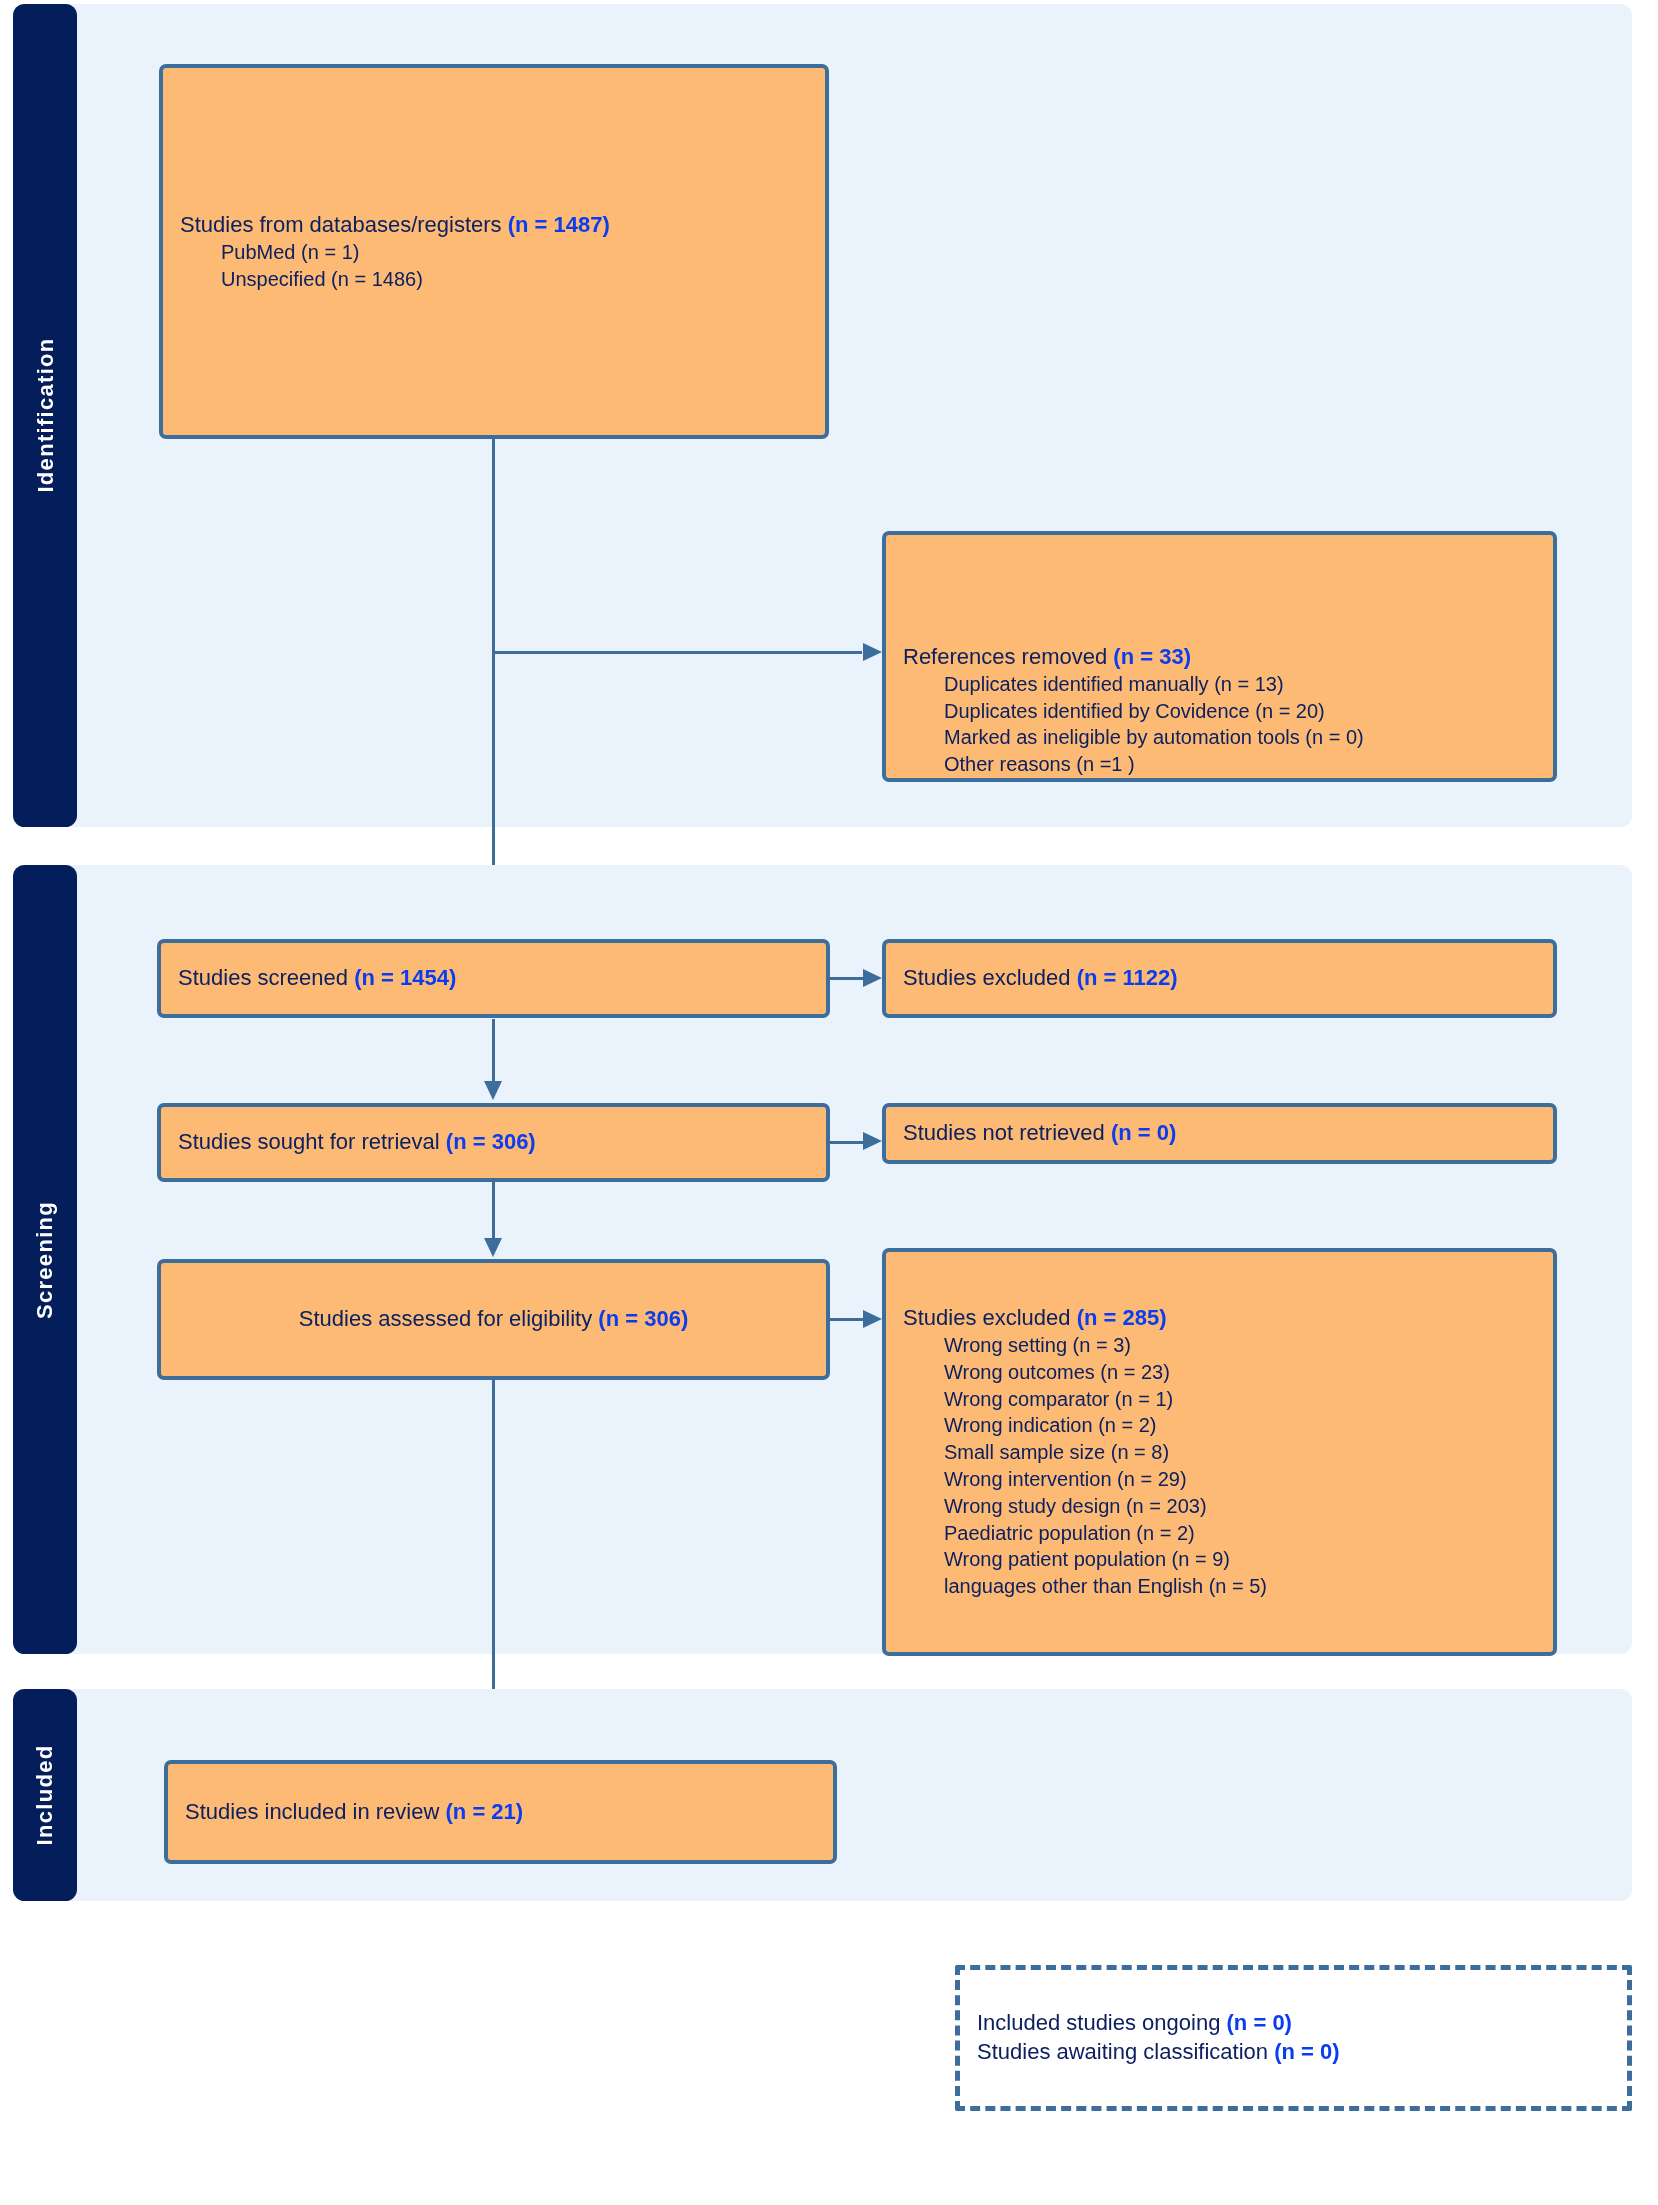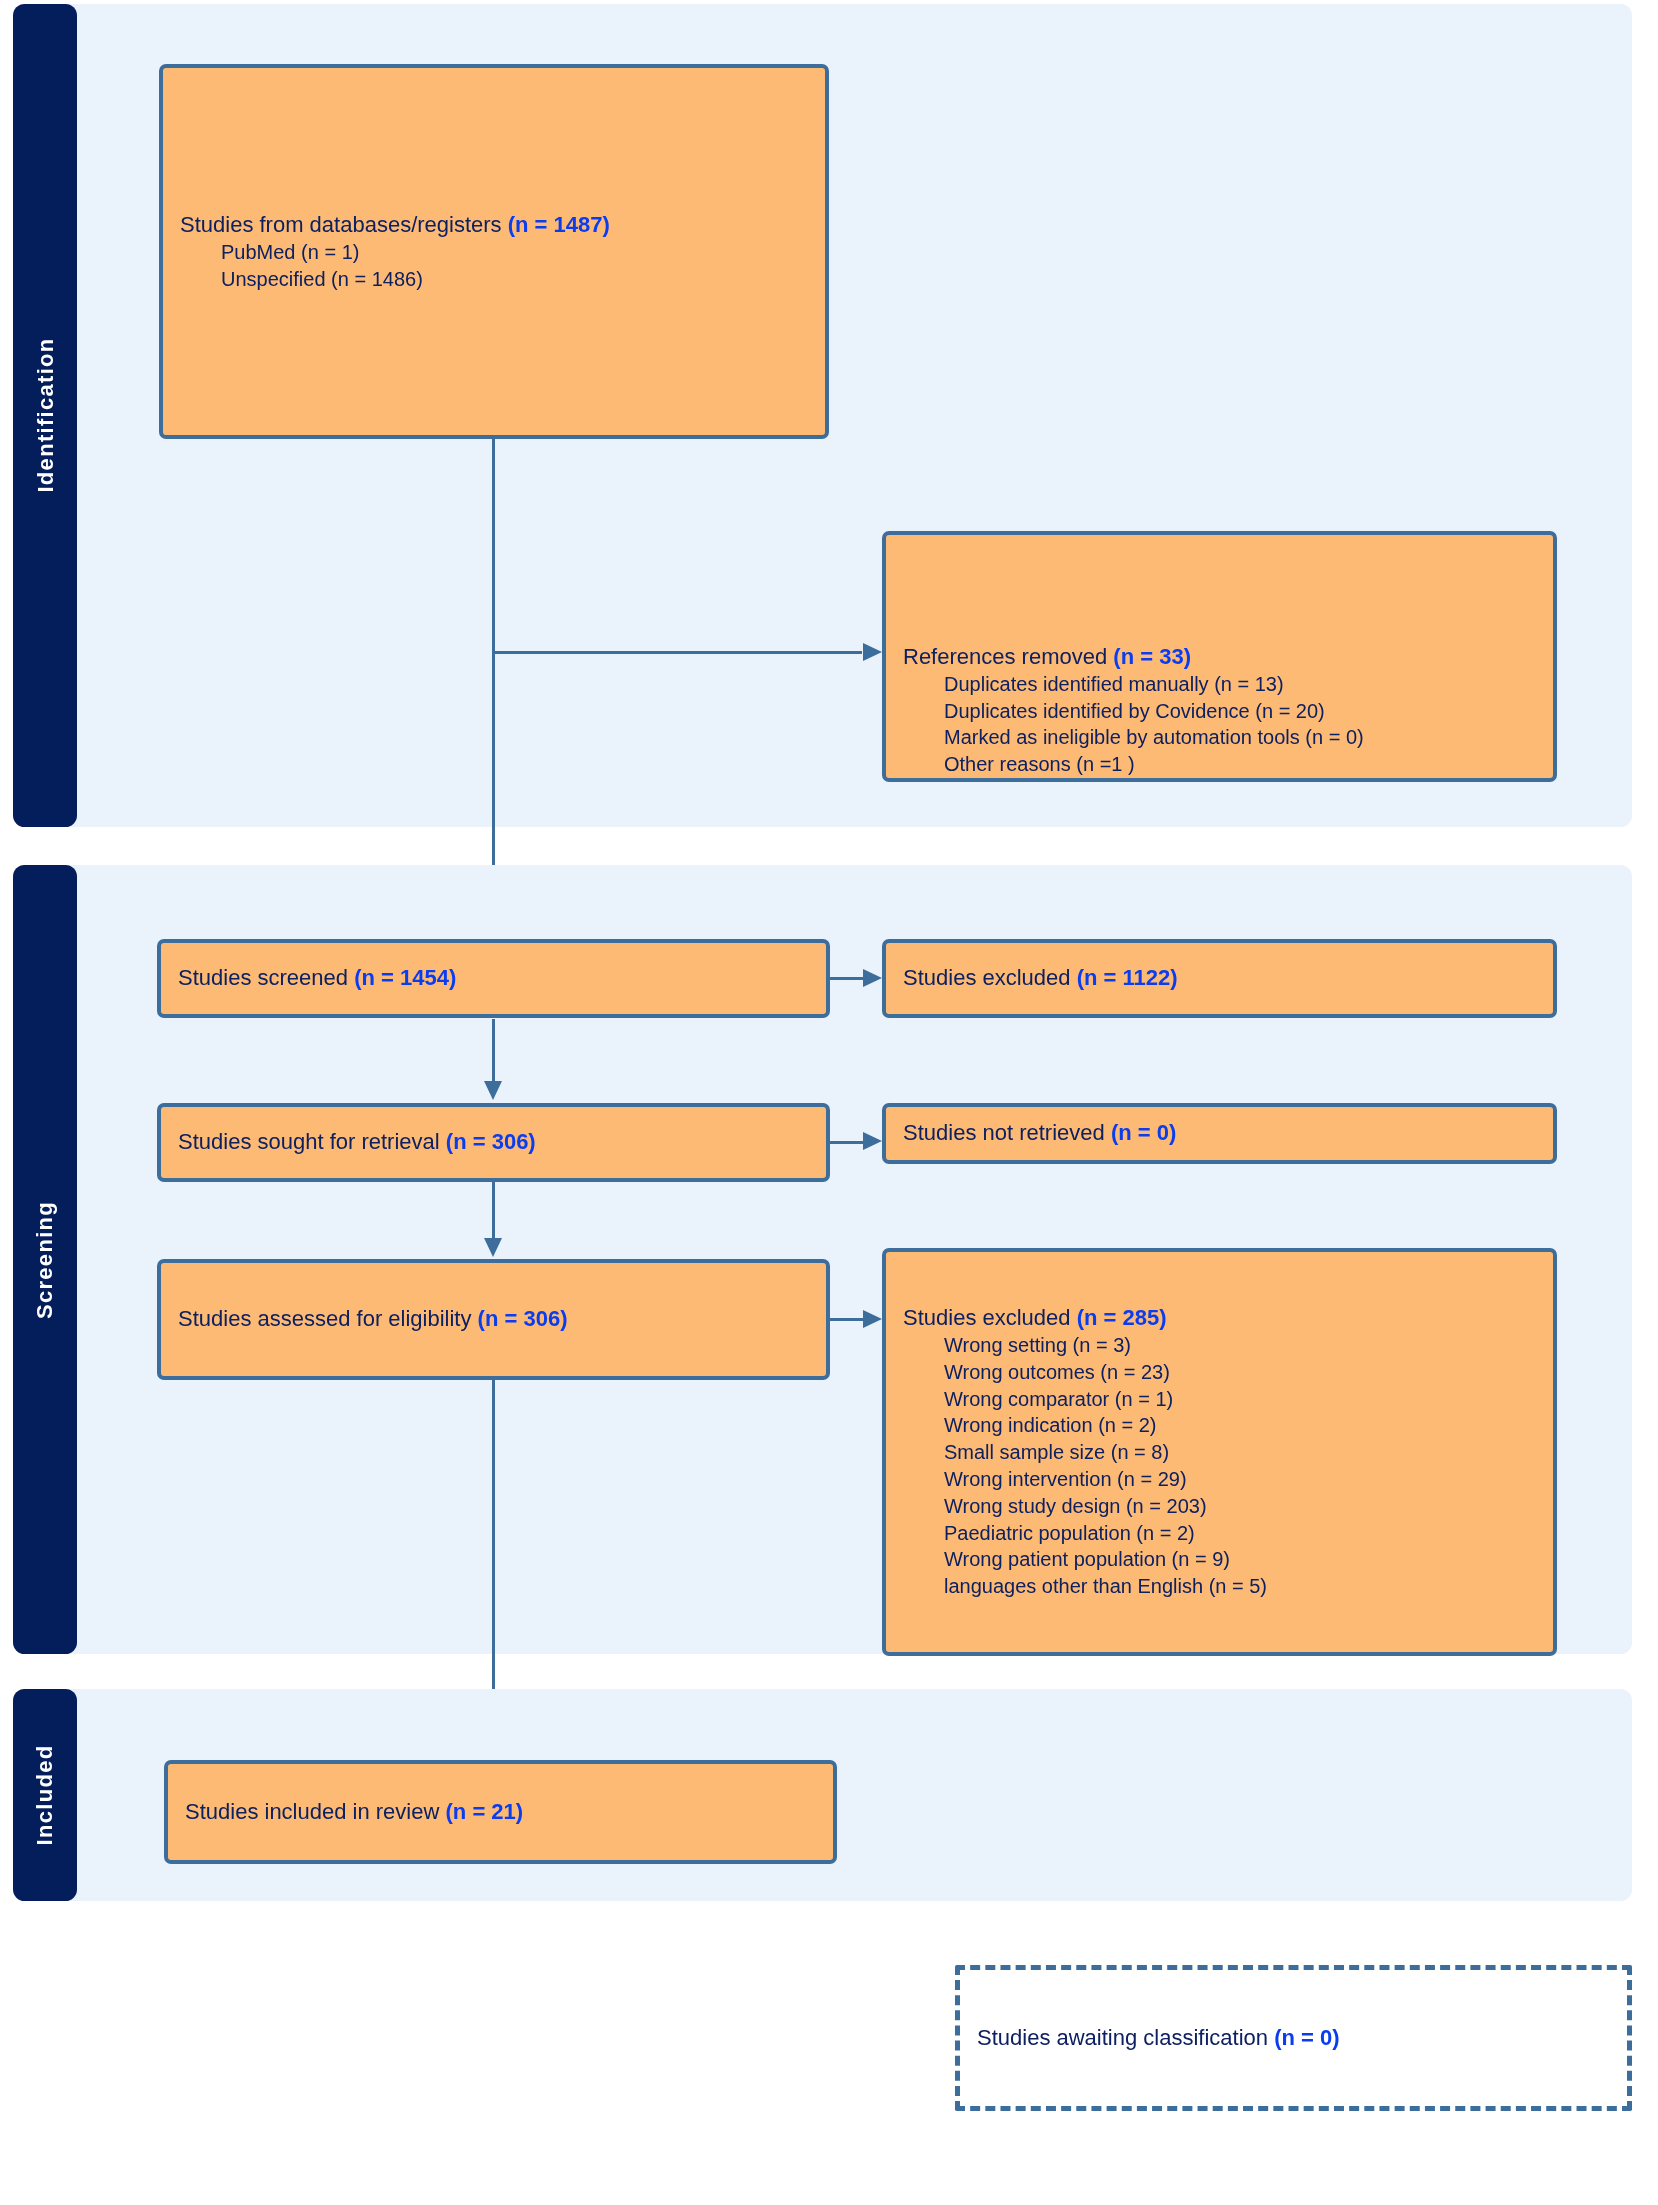--- a/index.html
+++ b/index.html
@@ -199,21 +199,21 @@
     <div class="box-inner">
       <div class="box-title">
         <span>Studies not retrieved</span>
         <span class="count">(n = 0)</span>
       </div>
     </div>
   </div>
   <div class="h-line" style="left:829px; top:1141px; width:34px;"></div>
   <div class="arrow-right" style="left:863px; top:1132px;"></div>
 
-  <div class="flow-box" style="left:157px; top:1259px; width:673px; height:121px;">
+  <div class="flow-box" style="left:157px; top:1259px; width:673px; height:121px;text-align:center;">
     <div class="box-inner">
       <div class="box-title">
         <span>Studies assessed for eligibility</span>
         <span class="count">(n = 306)</span>
       </div>
     </div>
   </div>
   <div class="v-line" style="left:492px; top:1182px; height:58px;"></div>
   <div class="arrow-down" style="left:484px; top:1238px;"></div>
 
@@ -251,20 +251,24 @@
       <div class="box-title">
         <span>Studies included in review</span>
         <span class="count">(n = 21)</span>
       </div>
     </div>
   </div>
 
   <div class="flow-box dashed" style="left:955px; top:1965px; width:677px; height:146px;">
     <div class="box-inner">
       <div class="box-line2">
+        <span>Included studies ongoing</span>
+        <span class="count">(n = 0)</span>
+      </div>
+      <div class="box-line2">
         <span>Studies awaiting classification</span>
         <span class="count">(n = 0)</span>
       </div>
     </div>
   </div>
 
 </div>
 
 
 </body></html>

